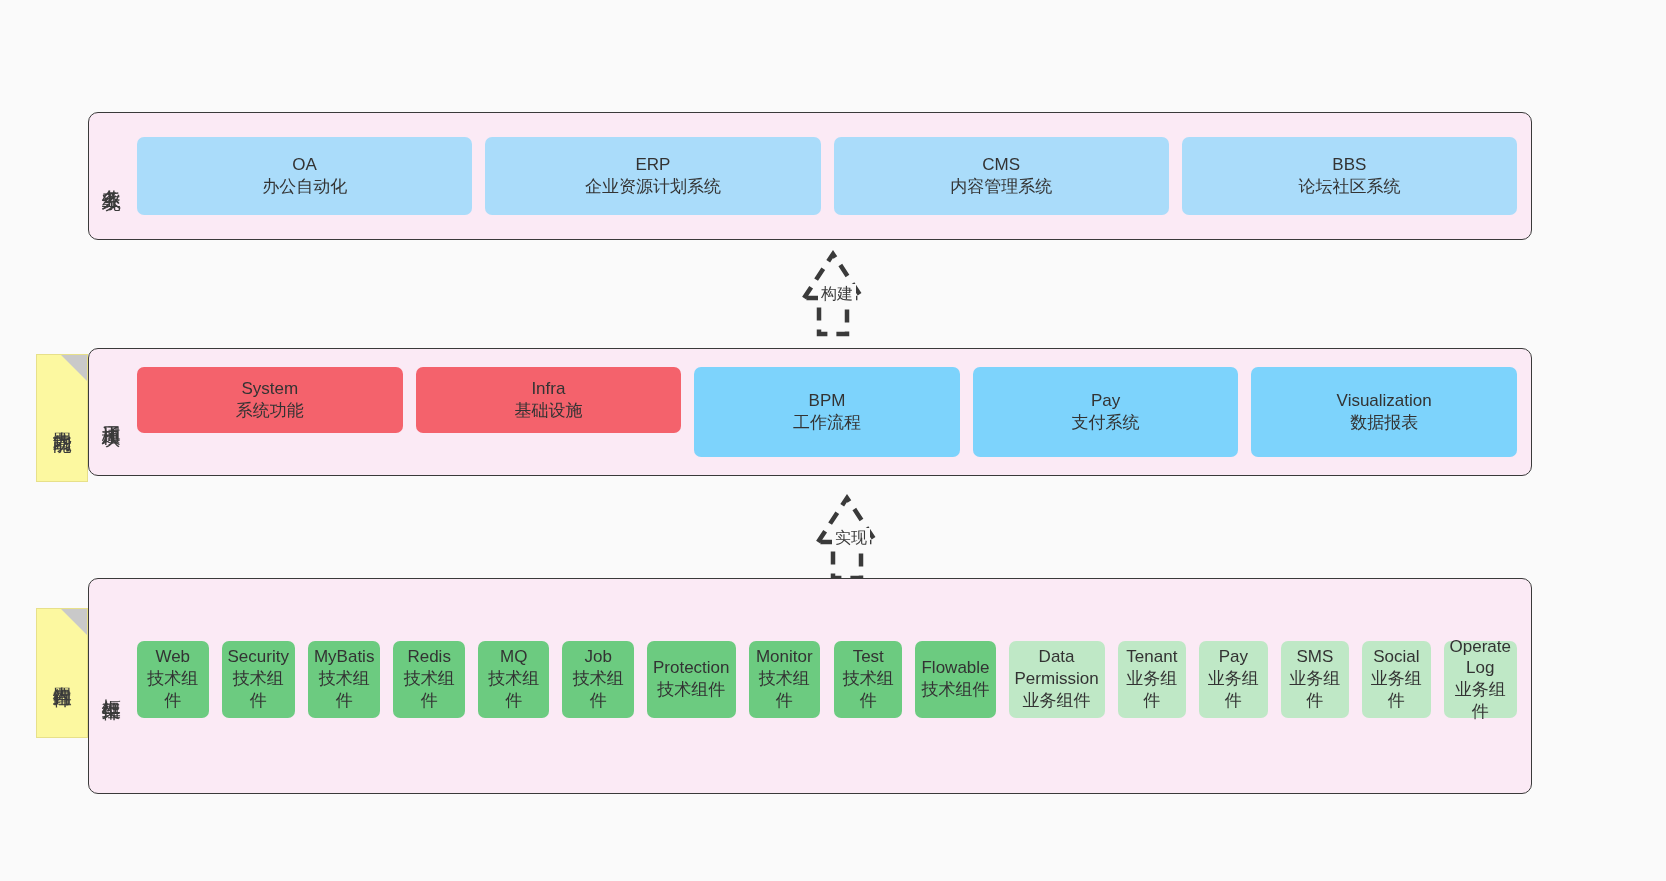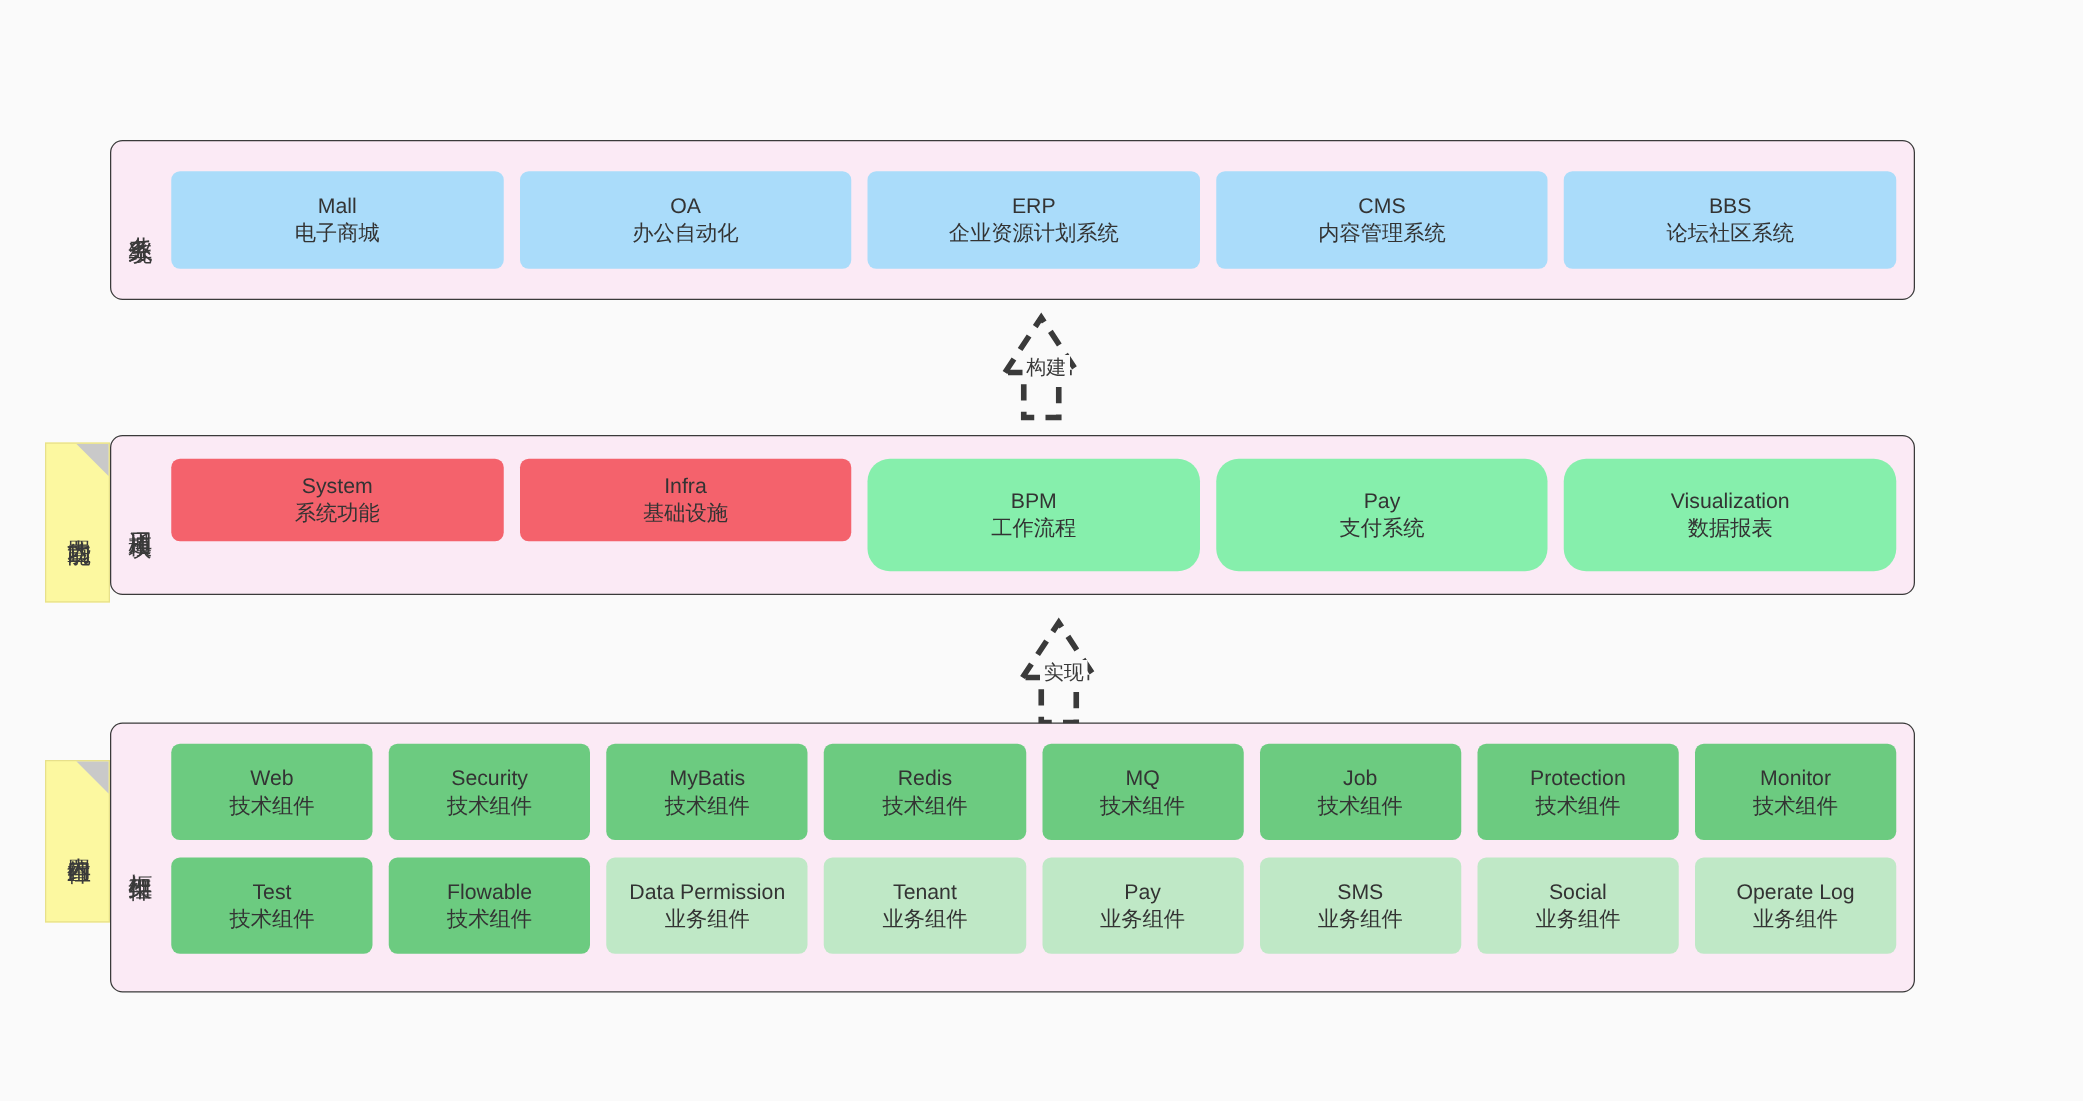--- a/index.html
+++ b/index.html
@@ -38,21 +38,21 @@
     user-select:none;
   }
   .layer-body{
     flex:1 1 auto;
     display:flex;
     align-items:center;
     padding:0 14px 0 4px;
     box-sizing:border-box;
   }
   .layer-body.two-rows{
-    flex-direction:column;
+    flex-direction:row;
     justify-content:center;
     gap:14px;
     padding:14px 14px 28px 4px;
   }
   .row{
     display:flex;
     width:100%;
     gap:13px;
     align-items:stretch;
   }
@@ -70,21 +70,21 @@
     line-height:1.28;
     color:#333333;
     box-sizing:border-box;
     padding:4px 6px;
     user-select:none;
   }
   .card .en{display:block;}
   .card .cn{display:block;}
   .card.biz{background:#aadcfa;height:78px;}
   .card.mod-strong{background:#f4626c;height:66px;}
-  .card.mod-light{background:#86efac;height:90px;border-radius:18px;}
+  .card.mod-light{background:#7dd3fc;height:90px;}
   .card.tech{background:#6ccb80;height:77px;}
   .card.biz-comp{background:#bfe8c6;height:77px;}
 
   
   .sticky{
     position:absolute;
     background:#fcf8a0;
     border:1px solid #e7e08a;
     box-sizing:border-box;
     display:flex;
@@ -122,24 +122,20 @@
 </head>
 <body>
 
 <div id="stage">
 
   <div class="layer" id="layer-business" style="left:88px;top:112px;width:1444px;height:128px;">
     <div class="layer-title">业务系统</div>
     <div class="layer-body">
       <div class="row">
         <div class="card biz">
-          <span class="en">Mall</span>
-          <span class="cn">电子商城</span>
-        </div>
-        <div class="card biz">
           <span class="en">OA</span>
           <span class="cn">办公自动化</span>
         </div>
         <div class="card biz">
           <span class="en">ERP</span>
           <span class="cn">企业资源计划系统</span>
         </div>
         <div class="card biz">
           <span class="en">CMS</span>
           <span class="cn">内容管理系统</span>

